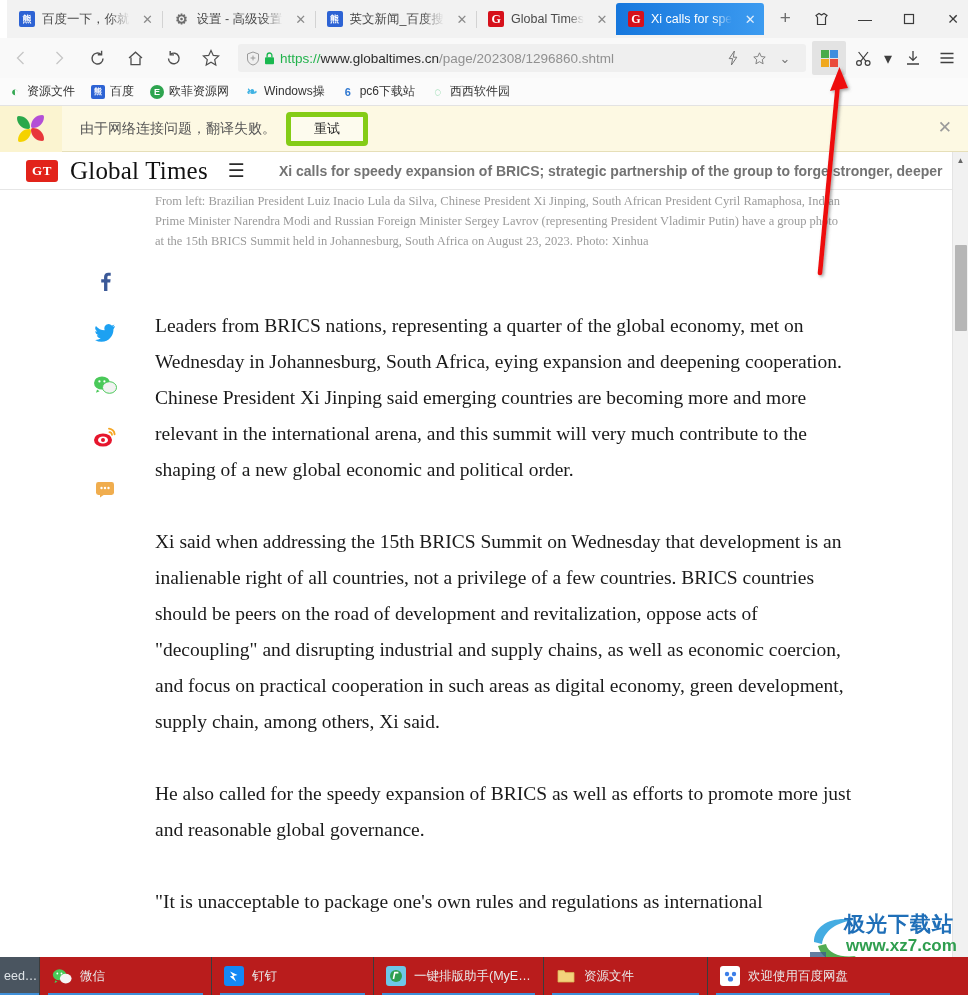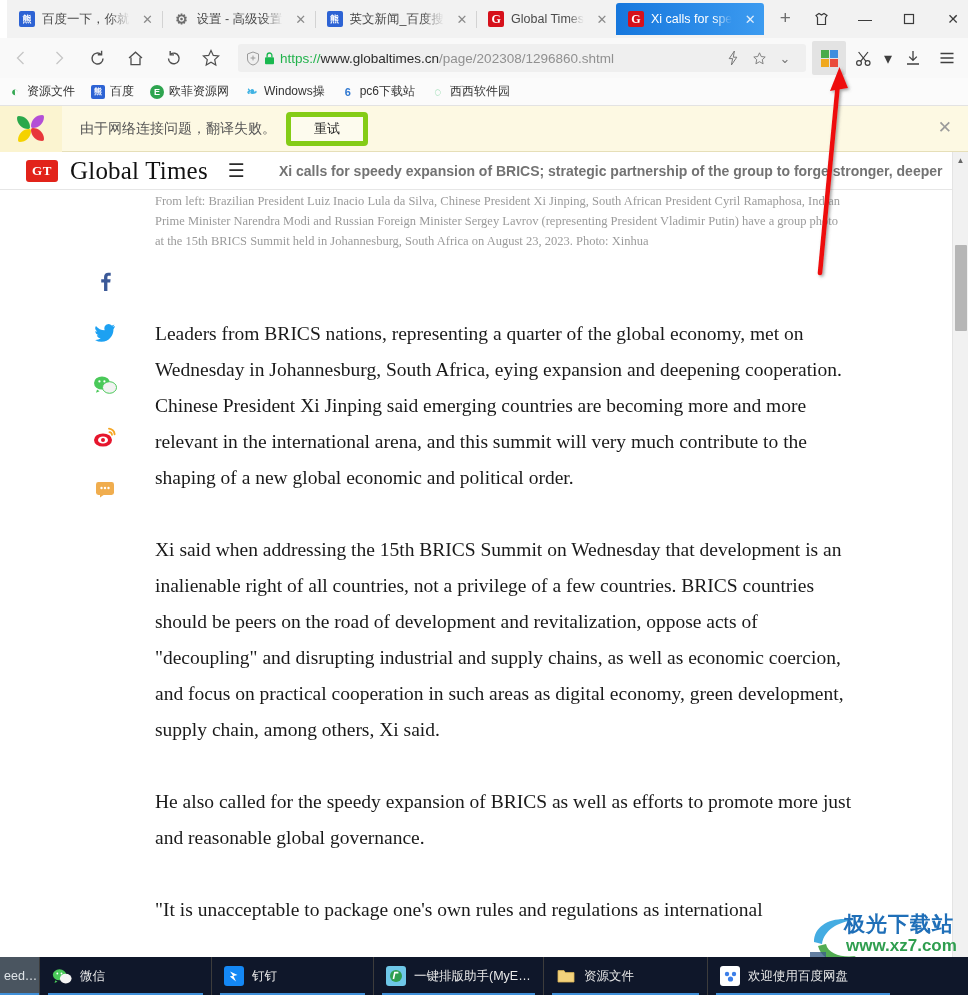--- a/index.html
+++ b/index.html
@@ -200,21 +200,21 @@
   .caption {
     position: absolute; left: 155px; top: 1px; width: 690px;
     font-family: "Liberation Serif", serif;
     font-size: 12.5px; line-height: 20px; color: #9b9b9b;
   }
   .body-col {
     position: absolute; left: 155px; top: 118px; width: 706px;
     font-family: "Liberation Serif", serif;
     font-size: 19.5px; line-height: 36px; color: #1a1a1a;
   }
-  .body-col p { margin-bottom: 36px; margin-top: 8px; }
+  .body-col p { margin-bottom: 36px; }
 
   .share-rail { position: absolute; left: 92px; top: 78px; }
   .share {
     width: 26px; height: 26px; margin-bottom: 26px;
     display: flex; align-items: center; justify-content: center;
     font-size: 17px;
   }
 
   
   .scrollbar {
@@ -245,21 +245,21 @@
   }
   .wm-url {
     position: absolute; left: 38px; top: 28px;
     font-size: 17px; font-weight: bold; color: #2f9e4f;
     white-space: nowrap;
   }
 
   
   .taskbar {
     position: absolute; left: 0; bottom: 0; width: 968px; height: 38px;
-    background: #0f172a;
+    background: #b91c1c;
     display: flex; align-items: stretch;
   }
   .tk-item {
     display: flex; align-items: center;
     padding: 0 12px;
     color: #e9e9e9; font-size: 12.5px;
     border-right: 1px solid #3c3c3c;
     position: relative;
     white-space: nowrap;
   }

